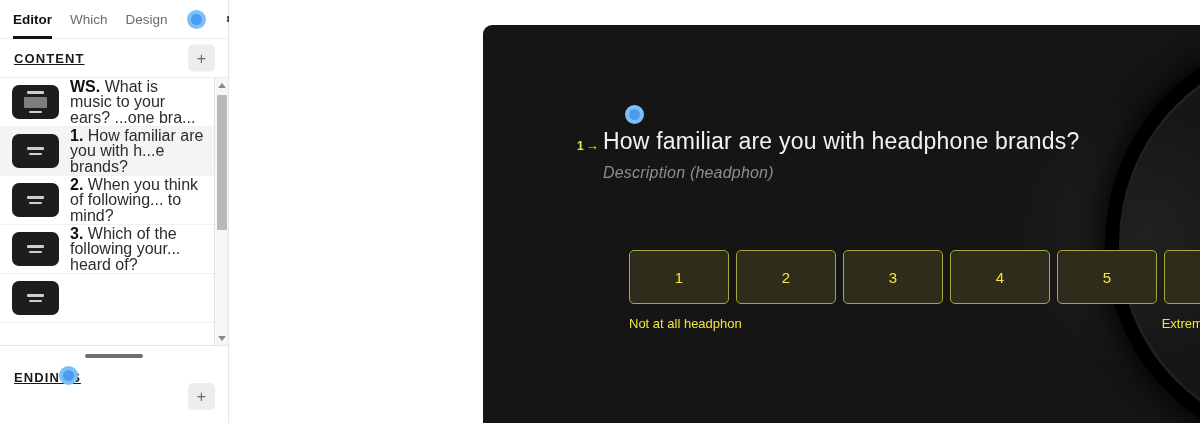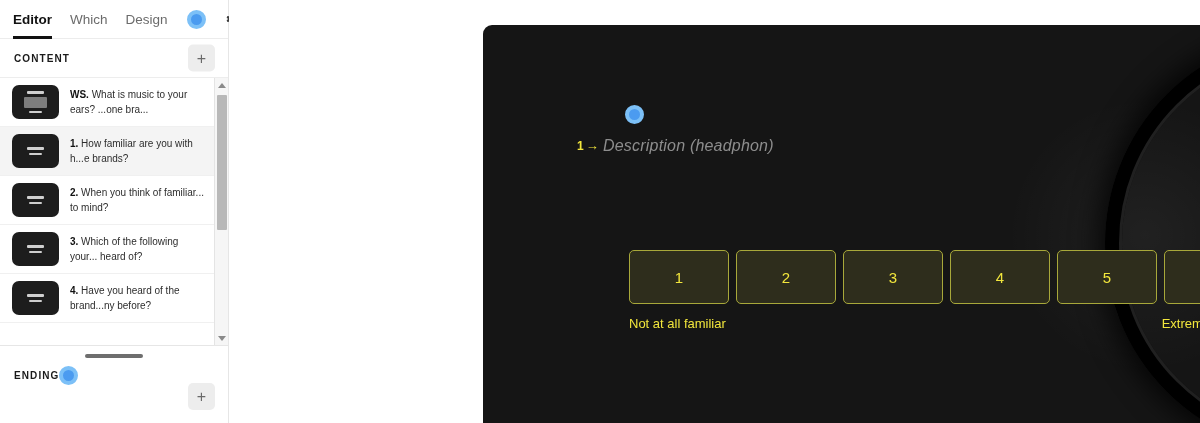--- a/index.html
+++ b/index.html
@@ -50,22 +50,23 @@
     width: 16px; height: 16px; position: relative; cursor: pointer;
   }
 
   .section-head {
     height: 38px; flex: 0 0 38px;
     display: flex; align-items: center;
     padding: 0 13px 0 14px;
     position: relative;
   }
   .section-title {
-    font-size: 10px; font-weight: bold; letter-spacing: 1.1px;
+    font-size: 13px; font-weight: bold; letter-spacing: 1.1px;
     color: #1a1a1a;
+    text-decoration: underline;
   }
   .plus-btn {
     position: absolute; right: 13px; top: 50%; transform: translateY(-50%);
     width: 27px; height: 27px; border-radius: 5px;
     background: #ededed; color: #6a6a6a;
     display: flex; align-items: center; justify-content: center;
     font-size: 16px; line-height: 1; cursor: pointer;
   }
 
   .list-wrap {
@@ -91,21 +92,21 @@
     display: flex; flex-direction: column;
     align-items: center; justify-content: center; gap: 3px;
   }
   .ico-line { background: #cfcfcf; border-radius: 1px; }
   .ws .l1 { width: 17px; height: 2.5px; }
   .ws .l2 { width: 23px; height: 11px; background:#7d7d7d; border-radius:1px; }
   .ws .l3 { width: 13px; height: 2.5px; }
   .q .l1 { width: 17px; height: 2.5px; }
   .q .l2 { width: 13px; height: 2.5px; }
   .li-txt {
-    font-size: 10px; line-height: 15.5px; color: #2d2d2d;
+    font-size: 16px; line-height: 15.5px; color: #2d2d2d;
     overflow: hidden;
   }
   .li-txt b { font-weight: bold; color:#111; }
 
   .scrollbar {
     position: absolute; top: 0; right: 0; bottom: 0; width: 14px;
     background: #f6f6f6; border-left: 1px solid #e4e4e4;
   }
   .sb-arrow {
     position: absolute; left: 0; right: 0; height: 14px;
@@ -263,41 +264,38 @@
             <b>1.</b><span> How familiar are you with h...e brands?</span>
           </div>
         </div>
 
         <div class="li">
           <div class="li-ico q">
             <span class="ico-line l1"></span>
               <span class="ico-line l2"></span>
           </div>
           <div class="li-txt">
-            <b>2.</b><span> When you think of familiar... to mind?</span>
+            <b>2.</b><span> When you think of following... to mind?</span>
           </div>
         </div>
 
         <div class="li">
           <div class="li-ico q">
             <span class="ico-line l1"></span>
               <span class="ico-line l2"></span>
           </div>
           <div class="li-txt">
             <b>3.</b><span> Which of the following your... heard of?</span>
           </div>
         </div>
 
         <div class="li">
           <div class="li-ico q">
             <span class="ico-line l1"></span>
               <span class="ico-line l2"></span>
-          </div>
-          <div class="li-txt">
-            <b>4.</b><span> Have you heard of the brand...ny before?</span>
           </div>
         </div>
 
       </div>
 
       <div class="scrollbar">
         <div class="sb-arrow up">
             <i></i>
           </div>
         <div class="sb-thumb"></div>
@@ -323,34 +321,35 @@
       <div class="hp-band"></div>
       <div class="hp-band2"></div>
       <div class="hp-cup"></div>
 
       <div class="q-block">
         <div class="blue-dot q-dot"></div>
         <div class="q-num">
           <span>1</span>
           <span class="arw">→</span>
         </div>
+        <div class="q-title">How familiar are you with headphone brands?</div>
         <div class="q-desc">Description (headphon)</div>
       </div>
 
       <div class="scale">
         <div class="scale-row">
           <div class="scale-box">1</div>
           <div class="scale-box">2</div>
           <div class="scale-box">3</div>
           <div class="scale-box">4</div>
           <div class="scale-box">5</div>
           <div class="scale-box">6</div>
         </div>
         <div class="scale-labels">
-          <span>Not at all familiar</span>
+          <span>Not at all headphon</span>
           <span>Extremely familiar</span>
         </div>
       </div>
 
     </div>
   </div>
 
 </div>
 
 </body></html>

